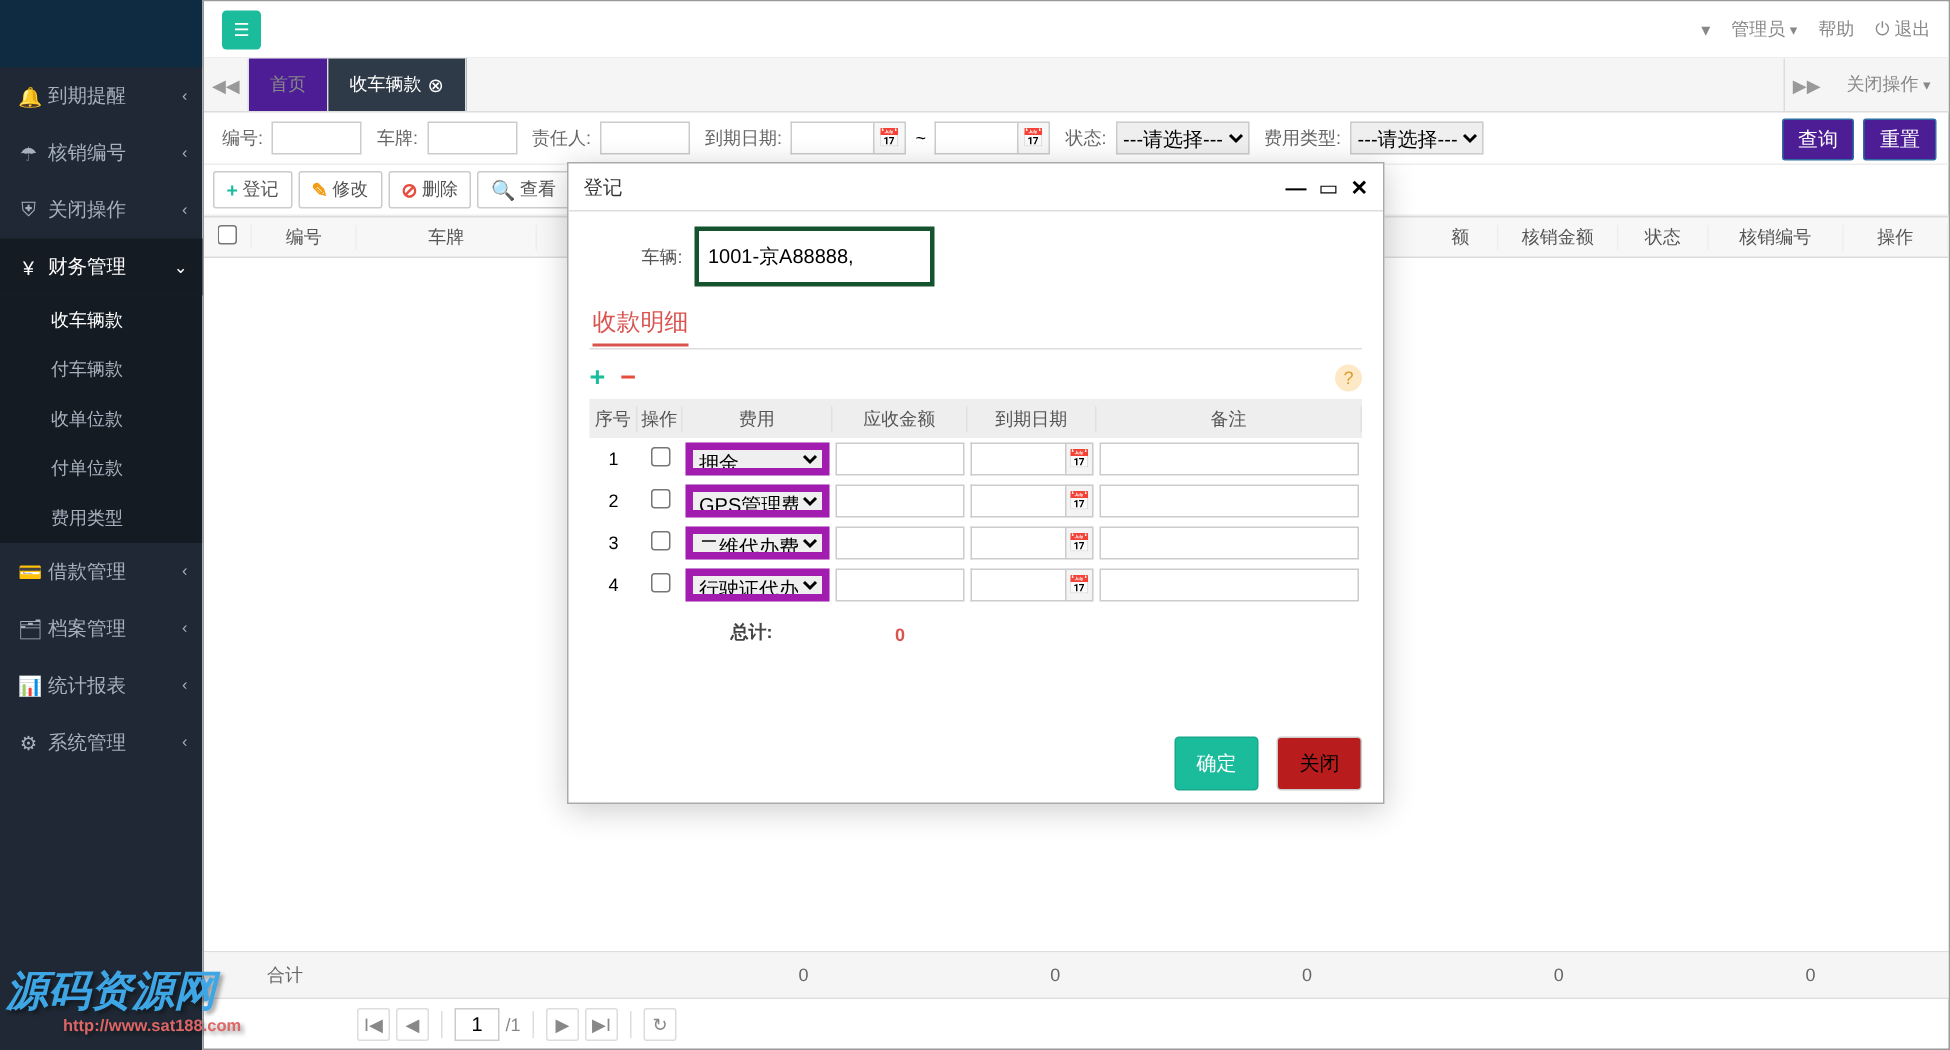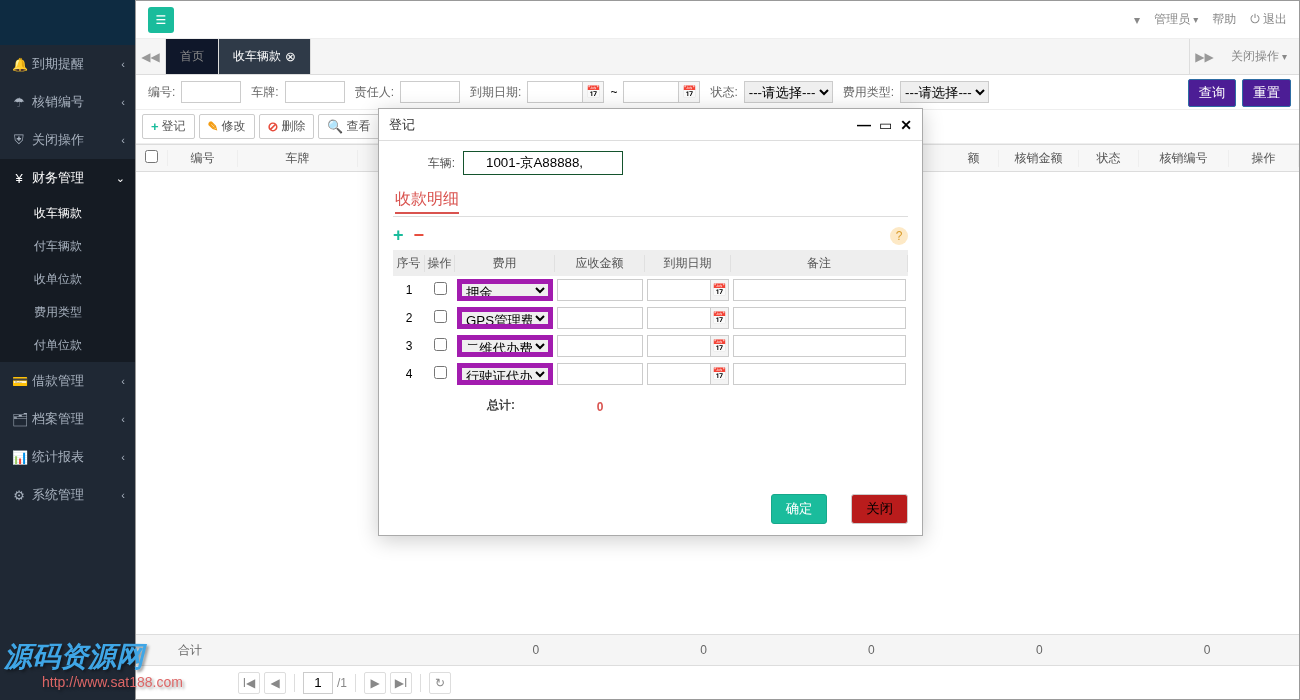--- a/index.html
+++ b/index.html
@@ -25,21 +25,21 @@
 .topbar { height: 38px; background: #fff; display: flex; align-items: center; justify-content: space-between; padding: 0 12px; border-bottom: 1px solid #eee; }
 .tb-menu { width: 26px; height: 26px; background: #1abc9c; border-radius: 3px; display: flex; align-items: center; justify-content: center; color: #fff; cursor: pointer; }
 .tb-right { display: flex; gap: 14px; color: #888; align-items: center; }
 .tb-right span { cursor: pointer; }
 
 
 .tabstrip { height: 36px; background: #f5f5f5; border-bottom: 1px solid #ddd; display: flex; align-items: stretch; justify-content: space-between; }
 .tabs-l, .tabs-r { display: flex; align-items: stretch; }
 .tab-nav { width: 30px; display: flex; align-items: center; justify-content: center; color: #999; cursor: pointer; border-right: 1px solid #ddd; }
 .tabs-r .tab-nav { border-left: 1px solid #ddd; border-right: none; }
-.tab { padding: 0 14px; display: flex; align-items: center; gap: 4px; color: #888; border-right: 1px solid #ddd; cursor: pointer; background: #0f172a; }
+.tab { padding: 0 14px; display: flex; align-items: center; gap: 4px; color: #888; border-right: 1px solid #ddd; cursor: pointer; background: #4c1d95; }
 .tab.active { background: #2f3a48; color: #fff; }
 .tab .tab-x { font-size: 13px; }
 .tab-close-ops { padding: 0 12px; display: flex; align-items: center; color: #888; cursor: pointer; }
 
 
 .filterbar { padding: 6px 8px; display: flex; align-items: center; gap: 6px; flex-wrap: wrap; border-bottom: 1px solid #eee; position: relative; }
 .filterbar label { color: #666; margin-left: 4px; }
 .filterbar input[type=text] { border: 1px solid #ccc; height: 22px; padding: 0 4px; width: 60px; }
 .filterbar .w70 { width: 68px; }
 .filterbar .date-wrap { display: flex; align-items: center; }
@@ -75,21 +75,21 @@
 
 
 .modal { position: absolute; left: 378px; top: 108px; width: 545px; height: 428px; background: #fff; border: 1px solid #aaa; box-shadow: 0 4px 20px rgba(0,0,0,0.2); display: flex; flex-direction: column; }
 .modal-head { height: 32px; border-bottom: 1px solid #ddd; display: flex; align-items: center; justify-content: space-between; padding: 0 10px; }
 .modal-head .mh-title { font-weight: 500; color: #333; font-size: 13px; }
 .modal-head .mh-ctrls { display: flex; gap: 8px; align-items: center; }
 .modal-head .mh-ctrls span { cursor: pointer; font-size: 14px; }
 .modal-body { flex: 1; padding: 10px 14px; overflow: auto; }
 .field-row { display: flex; align-items: center; margin-bottom: 10px; }
 .field-row label { width: 70px; text-align: right; padding-right: 8px; color: #555; }
-.field-row input { border: 1px solid #14532d; height: 24px; padding: 0 22px; width: 160px; }
+.field-row input { border: 3px solid #14532d; height: 40px; padding: 0 6px; width: 160px; }
 
 .detail-tab { color: #d9534f; font-size: 16px; border-bottom: 1px solid #ddd; padding: 4px 2px 6px 2px; margin-bottom: 4px; }
 .detail-tab span { border-bottom: 2px solid #d9534f; padding-bottom: 5px; }
 
 .detail-toolbar { display: flex; align-items: center; gap: 10px; padding: 4px 0; }
 .detail-toolbar .dt-add { color: #1abc9c; font-size: 18px; font-weight: bold; cursor: pointer; }
 .detail-toolbar .dt-del { color: #e74c3c; font-size: 18px; font-weight: bold; cursor: pointer; }
 .detail-toolbar .dt-help { margin-left: auto; width: 18px; height: 18px; border-radius: 50%; background: #fde9c6; color: #d99b2a; display: flex; align-items: center; justify-content: center; font-size: 12px; cursor: pointer; }
 
 .detail-grid { width: 100%; }
@@ -105,26 +105,26 @@
 .dg-row select { width: 100%; height: 22px; border: 5px solid #a21caf; }
 .dg-row input[type=text] { width: 100%; height: 22px; border: 1px solid #ccc; padding: 0 3px; }
 .dg-row .date-box { display: flex; width: 100%; }
 .dg-row .date-box input { border-right: none; }
 .dg-row .date-box .cal-btn { width: 24px; border: 1px solid #ccc; background: #f4f4f4; display: flex; align-items: center; justify-content: center; cursor: pointer; height: 22px; }
 
 .dg-total { display: flex; height: 26px; align-items: flex-end; }
 .dg-total .t-lbl { width: 162px; text-align: right; padding-right: 40px; font-weight: bold; color: #444; }
 .dg-total .t-val { width: 90px; text-align: center; color: #d9534f; font-weight: bold; }
 
-.modal-foot { height: 44px; border-top: 0; display: flex; justify-content: flex-end; align-items: center; gap: 24px; padding: 0 14px 8px; }
+.modal-foot { height: 44px; border-top: 0; display: flex; justify-content: flex-end; gap: 12px; padding: 0 14px 8px; }
 .mbtn { padding: 5px 14px; border-radius: 3px; border: 1px solid #ccc; cursor: pointer; background: #b91c1c; }
 .mbtn-ok { background: #1abc9c; color: #fff; border-color: #17a88b; }
 
 .watermark { position: absolute; left: 4px; bottom: 10px; font-size: 28px; font-weight: bold; font-style: italic; color: #3fa6e6; text-shadow: 2px 2px 3px rgba(0,0,0,0.4); pointer-events: none; z-index: 50; }
-.watermark small { display: block; font-size: 14px; color: #d66; font-style: normal; font-weight: normal; margin-top: -2px; margin-left: 38px; }
+.watermark small { display: block; font-size: 11px; color: #d66; font-style: normal; font-weight: bold; margin-top: -2px; margin-left: 38px; }
 
 .caret-down::after { content: "▾"; margin-left: 3px; font-size: 10px; }
 </style>
 </head>
 <body>
 
 <div class="app">
 
   <div class="sidebar">
     <div class="logo"></div>
@@ -146,22 +146,22 @@
         </div>
         <div class="menu-item active">
           <span class="mi-icon">¥</span>
           <span>财务管理</span>
           <span class="chev">⌄</span>
         </div>
         <div class="submenu">
           <div class="sub-item sel">收车辆款</div>
           <div class="sub-item">付车辆款</div>
           <div class="sub-item">收单位款</div>
+          <div class="sub-item">付单位款</div>
           <div class="sub-item">费用类型</div>
-          <div class="sub-item">付单位款</div>
         </div>
         <div class="menu-item">
           <span class="mi-icon">💳</span>
           <span>借款管理</span>
           <span class="chev">‹</span>
         </div>
         <div class="menu-item">
           <span class="mi-icon">🗂</span>
           <span>档案管理</span>
           <span class="chev">‹</span>

